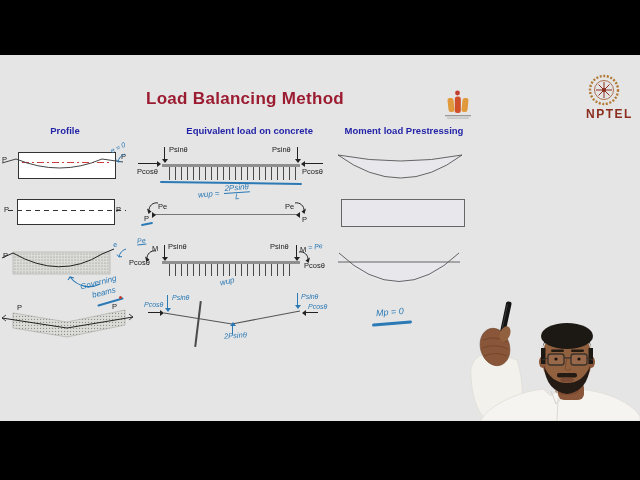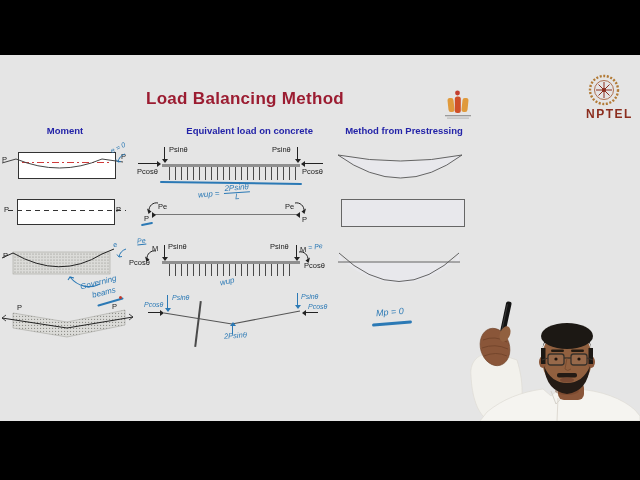--- a/index.html
+++ b/index.html
@@ -33,23 +33,23 @@
   svg{display:block;}
 </style>
 </head>
 <body>
 
 <div id="stage">
 
   <div class="bar-black" style="top:0;height:55px;"></div>
 
   <div class="title" style="left:120px;top:89px;width:250px;">Load Balancing Method</div>
-  <div class="colhead" style="left:25px;top:126px;width:80px;">Moment</div>
+  <div class="colhead" style="left:25px;top:126px;width:80px;">Profile</div>
   <div class="colhead" style="left:153px;top:126px;width:160px;text-align:right;">Equivalent load on concrete</div>
-  <div class="colhead" style="left:330px;top:126px;width:148px;">Method from Prestressing</div>
+  <div class="colhead" style="left:330px;top:126px;width:148px;">Moment load Prestressing</div>
 
   <svg class="abs" style="left:443px;top:90px;" width="30" height="32" viewBox="0 0 30 32">
     <circle cx="14.5" cy="3" r="2.4" fill="#c43e2e"></circle>
     <rect x="5" y="8" width="6" height="14" rx="2.5" fill="#e09a3c" transform="rotate(-6 8 15)"></rect>
     <rect x="19" y="8" width="6" height="14" rx="2.5" fill="#e09a3c" transform="rotate(6 22 15)"></rect>
     <rect x="11.8" y="6.5" width="6" height="16.5" rx="2.5" fill="#cf4f28"></rect>
     <rect x="2" y="25" width="26" height="1.3" fill="#9a9a9a"></rect>
     <rect x="4" y="27.5" width="22" height="1.2" fill="#bdbdbd"></rect>
   </svg>
 

